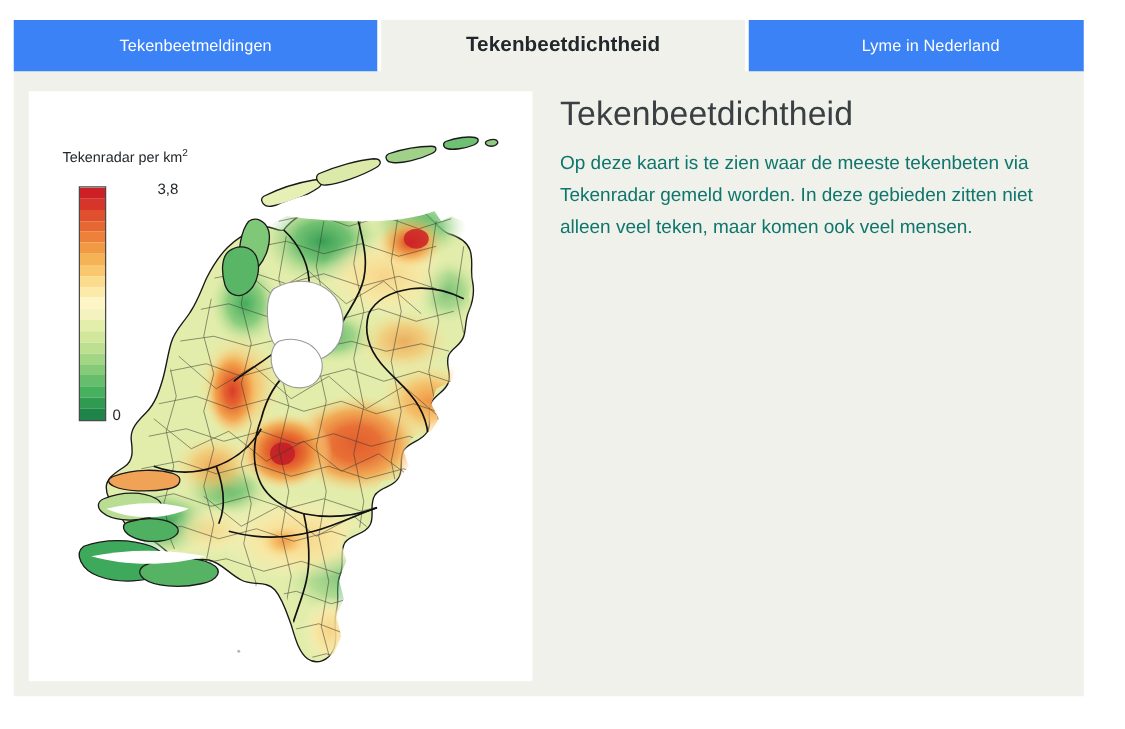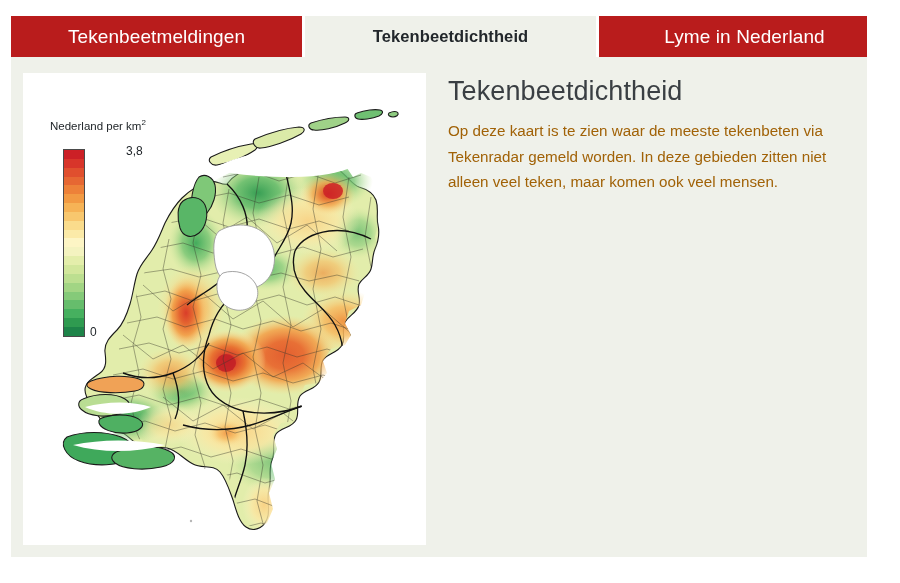--- a/index.html
+++ b/index.html
@@ -46,23 +46,23 @@
     height: 41px;
     display: flex;
     align-items: center;
     justify-content: center;
     box-sizing: border-box;
     cursor: pointer;
     user-select: none;
     letter-spacing: .1px;
   }
   .tab.inactive {
-    background: #b91c1c;
+    background: #3b82f6;
     color: #ffffff;
-    font-size: 19px;
+    font-size: 13px;
     font-weight: 400;
   }
   .tab.active {
     background: #eff1ea;
     color: #22272b;
     font-size: 16.5px;
     font-weight: 700;
   }
   .tab-1 { width: 291px; }
   .tab-gap { width: 3px; background: #ffffff; }
@@ -131,21 +131,21 @@
     font-size: 27px;
     font-weight: 400;
     color: #3a3f43;
     line-height: 34px;
     letter-spacing: .1px;
   }
   .text-col p {
     margin: 0;
     font-size: 15.2px;
     line-height: 25.5px;
-    color: #a16207;
+    color: #0f766e;
     max-width: 392px;
   }
 </style>
 </head>
 <body>
 
 <div id="page">
 
   <div class="panel-bg"></div>
 
@@ -153,21 +153,21 @@
     <div class="tab inactive tab-1">Tekenbeetmeldingen</div>
     <div class="tab-gap"></div>
     <div class="tab active tab-2">Tekenbeetdichtheid</div>
     <div class="tab-gap"></div>
     <div class="tab inactive tab-3">Lyme in Nederland</div>
   </div>
 
   <div class="map-card">
 
     <div class="legend-title">
-      <span>Nederland per km</span><sup>2</sup>
+      <span>Tekenradar per km</span><sup>2</sup>
     </div>
     <div class="legend-bar-wrap" id="legend-bar">
         <div class="legend-band" style="background: rgb(204, 32, 38); height: 4.7619%;"></div>
         <div class="legend-band" style="background: rgb(216, 53, 42); height: 4.7619%;"></div>
         <div class="legend-band" style="background: rgb(224, 79, 46); height: 4.7619%;"></div>
         <div class="legend-band" style="background: rgb(230, 103, 51); height: 4.7619%;"></div>
         <div class="legend-band" style="background: rgb(237, 129, 57); height: 4.7619%;"></div>
         <div class="legend-band" style="background: rgb(242, 154, 67); height: 4.7619%;"></div>
         <div class="legend-band" style="background: rgb(246, 179, 86); height: 4.7619%;"></div>
         <div class="legend-band" style="background: rgb(248, 199, 110); height: 4.7619%;"></div>

